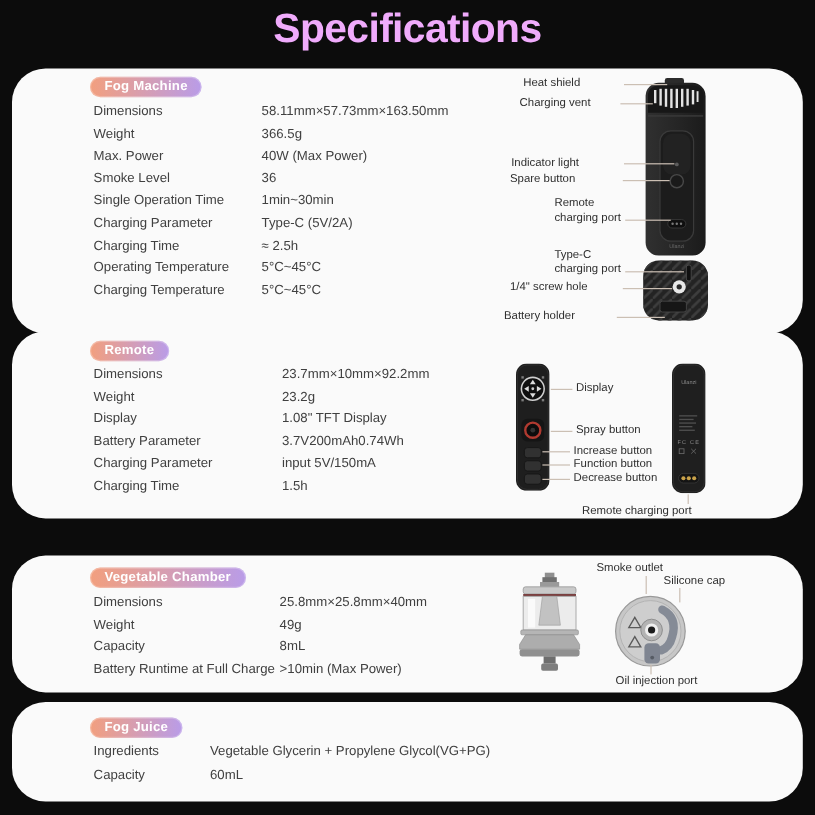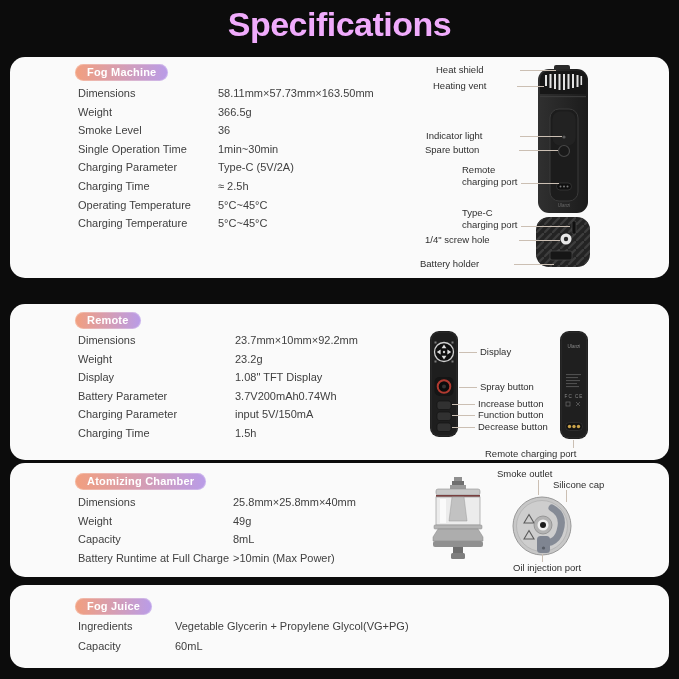--- a/index.html
+++ b/index.html
@@ -1,20 +1,20 @@
 <!DOCTYPE html>
 <html><head>
 <meta charset="utf-8">
 <style>
   html,body{margin:0;padding:0}
   body{width:679px;height:679px;position:relative;background:#0C0C0C;font-family:"Liberation Sans",sans-serif;overflow:hidden}
   .title{position:absolute;top:5px;left:0;width:679px;text-align:center;color:#f0abfc;font-size:34px;font-weight:bold;letter-spacing:-0.5px}
-  .card{position:absolute;left:10px;width:659px;background:#FAFAFA;border-radius:15px}
+  .card{position:absolute;left:10px;width:659px;background:#FAFAFA;border-radius:28px}
   #card1{top:57px;height:221px}
-  #card2{top:304px;height:156px}
+  #card2{top:276px;height:156px}
   #card3{top:463px;height:114px}
   #card4{top:585px;height:83px}
   .badge{position:absolute;left:65px;padding:2px 12px 3px;border-radius:999px;color:#fff;font-size:11px;font-weight:bold;letter-spacing:.2px;
          background:linear-gradient(90deg,#F29F7E,#B99CE8);box-shadow:inset 0 0 0 1px rgba(255,255,255,.25)}
   .tbl{position:absolute;left:68px}
   .trow{display:flex;align-items:flex-start;font-size:11px;color:#404040;height:18.6px;white-space:nowrap}
   .c4 .trow{height:19.5px}
   .c1 .lbl{width:140px}.c2 .lbl{width:157px}.c3 .lbl{width:155px}.c4 .lbl{width:97px}
   .lbl,.val{flex:none}
   .callout{position:absolute;font-size:9.5px;color:#2E2E2E;line-height:11.5px}
@@ -31,20 +31,24 @@
 <div class="card" id="card1">
   <span class="badge" style="top:7px">Fog Machine</span>
   <div class="tbl c1" style="top:30px">
     <div class="trow">
         <span class="lbl">Dimensions</span>
         <span class="val">58.11mm×57.73mm×163.50mm</span>
       </div>
     <div class="trow">
         <span class="lbl">Weight</span>
         <span class="val">366.5g</span>
+      </div>
+    <div class="trow">
+        <span class="lbl">Max. Power</span>
+        <span class="val">40W (Max Power)</span>
       </div>
     <div class="trow">
         <span class="lbl">Smoke Level</span>
         <span class="val">36</span>
       </div>
     <div class="trow">
         <span class="lbl">Single Operation Time</span>
         <span class="val">1min~30min</span>
       </div>
     <div class="trow">
@@ -107,21 +111,21 @@
       <rect x="8" y="0" width="54" height="50" rx="13" fill="url(#hatch)"></rect>
       <rect x="44" y="4" width="4" height="13" rx="1.5" fill="#101010" stroke="#565656" stroke-width=".6"></rect>
       <circle cx="38" cy="22" r="5.5" fill="#e8e8e8"></circle>
       <circle cx="38" cy="22" r="2.2" fill="#2a2a2a"></circle>
       <rect x="22" y="34" width="22" height="9" rx="2" fill="#161616" stroke="#4a4a4a" stroke-width=".7"></rect>
     </g>
   </svg>
 
   <div class="callout r" style="right:153px;top:7px;width:80px">Heat shield</div>
   <i class="cl h" style="left:510px;top:13px;width:36px"></i>
-  <div class="callout r" style="right:156px;top:23px;width:80px">Heating vent</div>
+  <div class="callout r" style="right:156px;top:23px;width:80px">Charging vent</div>
   <i class="cl h" style="left:507px;top:29px;width:27px"></i>
   <div class="callout r" style="right:153px;top:73px;width:90px">Indicator light</div>
   <i class="cl h" style="left:510px;top:79px;width:42px"></i>
   <div class="callout r" style="right:154px;top:87px;width:90px">Spare button</div>
   <i class="cl h" style="left:509px;top:93px;width:39px"></i>
   <div class="callout" style="left:452px;top:107px;width:60px">Remote charging port</div>
   <i class="cl h" style="left:511px;top:126px;width:38px"></i>
   <div class="callout" style="left:452px;top:150px;width:60px">Type-C charging port</div>
   <i class="cl h" style="left:511px;top:169px;width:49px"></i>
   <div class="callout r" style="right:154px;top:177px;width:90px">1/4" screw hole</div>
@@ -214,21 +218,21 @@
   <i class="cl h" style="left:442px;top:100px;width:23px"></i>
   <div class="callout" style="left:468px;top:105px">Function button</div>
   <i class="cl h" style="left:442px;top:111px;width:23px"></i>
   <div class="callout" style="left:468px;top:117px">Decrease button</div>
   <i class="cl h" style="left:442px;top:123px;width:23px"></i>
   <div class="callout" style="left:475px;top:144px;width:120px">Remote charging port</div>
   <i class="cl v" style="left:563px;top:136px;height:8px"></i>
 </div>
 
 <div class="card" id="card3">
-  <span class="badge" style="top:10px">Atomizing Chamber</span>
+  <span class="badge" style="top:10px">Vegetable Chamber</span>
   <div class="tbl c3" style="top:33px">
     <div class="trow">
         <span class="lbl">Dimensions</span>
         <span class="val">25.8mm×25.8mm×40mm</span>
       </div>
     <div class="trow">
         <span class="lbl">Weight</span>
         <span class="val">49g</span>
       </div>
     <div class="trow">

